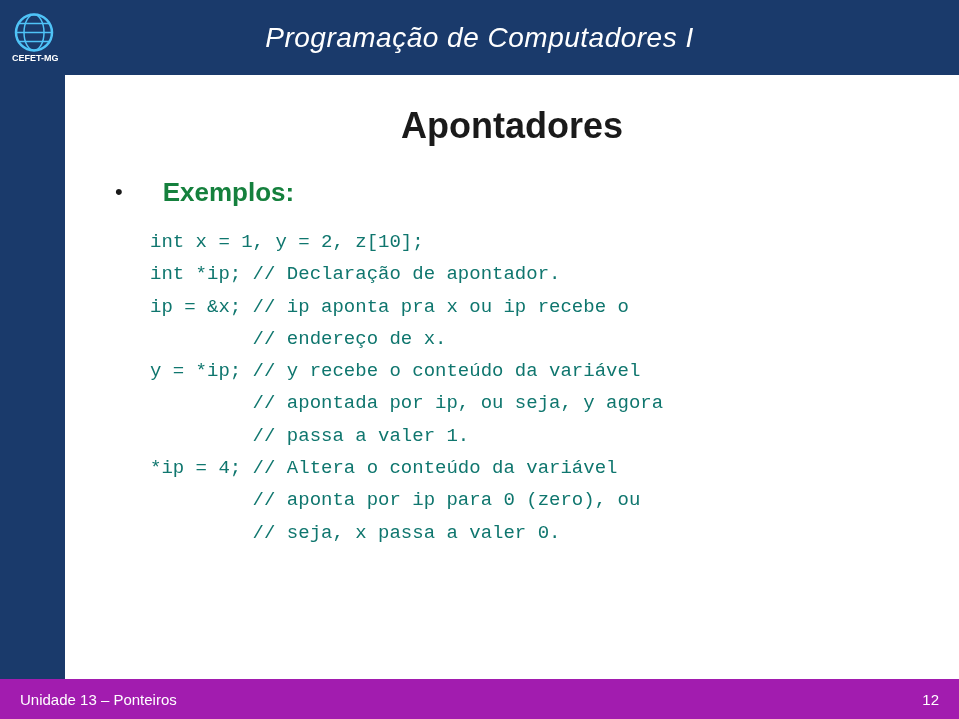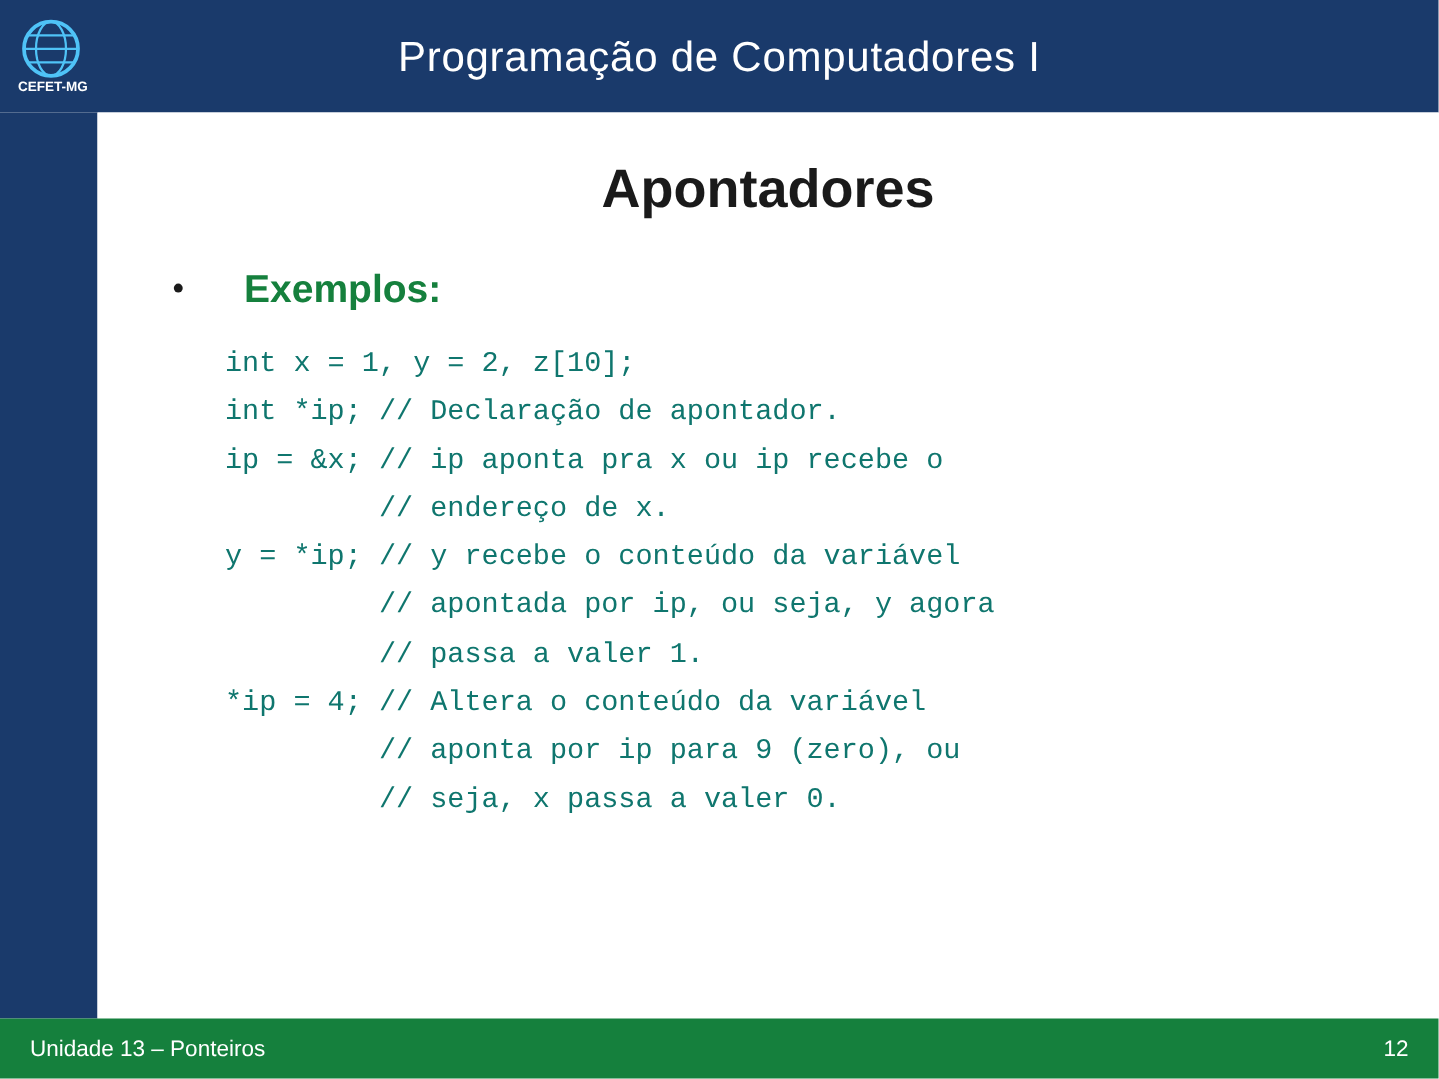--- a/index.html
+++ b/index.html
@@ -26,20 +26,21 @@
       align-items: center;
       justify-content: center;
       position: relative;
     }
 
     .header-title {
       color: #ffffff;
       font-size: 28px;
       font-weight: normal;
       letter-spacing: 0.5px;
+      font-style: italic;
     }
 
     .logo-area {
       position: absolute;
       left: 12px;
       top: 50%;
       transform: translateY(-50%);
       display: flex;
       align-items: center;
     }
@@ -121,21 +122,21 @@
       white-space: pre;
     }
 
     
     .footer {
       position: absolute;
       bottom: 0;
       left: 0;
       width: 100%;
       height: 40px;
-      background: #15803d;
+      background: #a21caf;
       display: flex;
       align-items: center;
       justify-content: space-between;
       padding: 0 20px;
     }
 
     .footer-left {
       color: #ffffff;
       font-size: 15px;
     }
@@ -178,21 +179,21 @@
 
     <div class="code-block">
       <span class="code-line">int x = 1, y = 2, z[10];</span>
       <span class="code-line">int *ip; // Declaração de apontador.</span>
       <span class="code-line">ip = &amp;x; // ip aponta pra x ou ip recebe o</span>
       <span class="code-line">         // endereço de x.</span>
       <span class="code-line">y = *ip; // y recebe o conteúdo da variável</span>
       <span class="code-line">         // apontada por ip, ou seja, y agora</span>
       <span class="code-line">         // passa a valer 1.</span>
       <span class="code-line">*ip = 4; // Altera o conteúdo da variável</span>
-      <span class="code-line">         // aponta por ip para 9 (zero), ou</span>
+      <span class="code-line">         // aponta por ip para 0 (zero), ou</span>
       <span class="code-line">         // seja, x passa a valer 0.</span>
     </div>
   </div>
 </div>
 
 <div class="footer">
   <span class="footer-left">Unidade 13 – Ponteiros</span>
   <span class="footer-right">12</span>
 </div>
 

